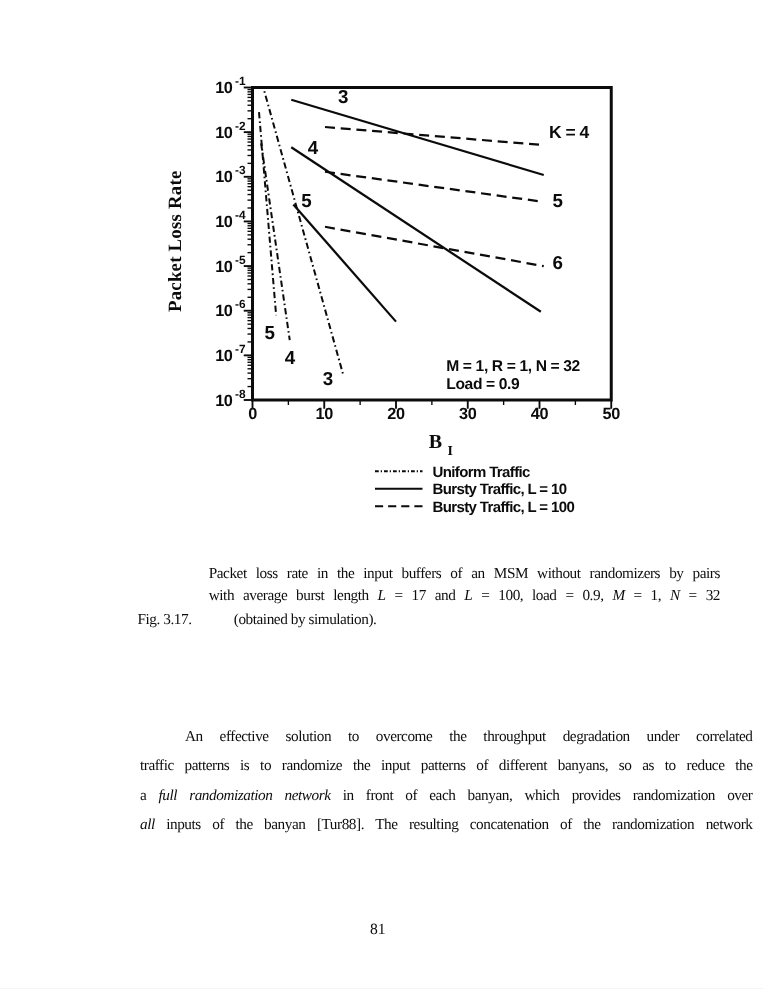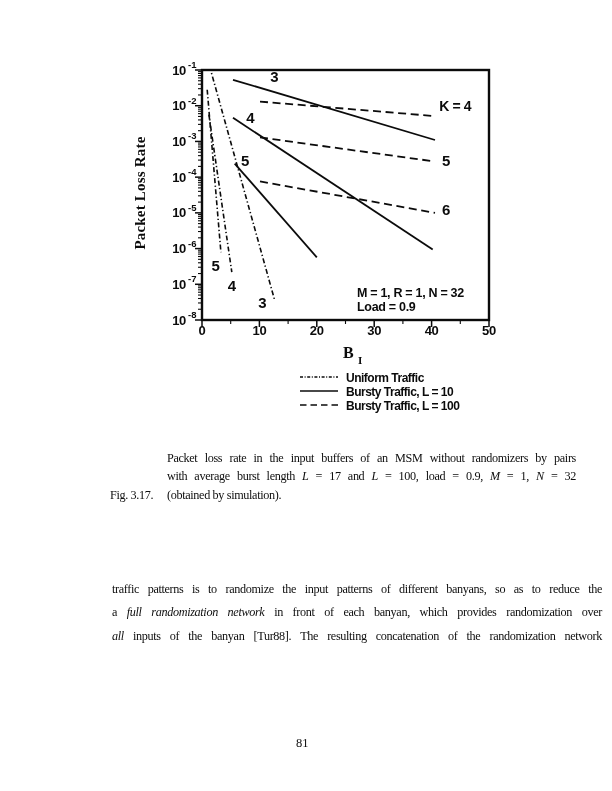--- a/index.html
+++ b/index.html
@@ -31,21 +31,21 @@
   
   .caption{
     position:absolute;left:110px;top:449px;width:466px;display:flex;
     font:12.2px/18.4px "Liberation Serif","DejaVu Serif",serif;
     letter-spacing:-0.35px;
     align-items:flex-end;
   }
   .caption-label{flex:0 0 57px;}
   .caption-lines{flex:1;}
   .cap-line{text-align:justify;text-align-last:justify;}
-  .cap-line.last{text-align-last:left;}
+  .cap-line.last{text-align-last:left;margin-left:20px;}
   .body-text{
     position:absolute;left:112px;top:578px;width:490px;
     font:12.2px/23.3px "Liberation Serif","DejaVu Serif",serif;
     letter-spacing:-0.35px;word-spacing:-0.5px;
   }
   .body-line{text-align:justify;text-align-last:justify;}
   .body-line.indent{text-indent:36px;}
   .it{font-style:italic;}
   .page-num{
     position:absolute;left:296px;top:736px;width:52px;text-align:left;
@@ -202,19 +202,20 @@
   <div class="caption">
     <div class="caption-label">Fig. 3.17.</div>
     <div class="caption-lines" id="caption-lines">
         <div class="cap-line"><span>Packet loss rate in the input buffers of an MSM without randomizers by pairs</span></div>
         <div class="cap-line"><span>with average burst length </span><span class="it">L</span><span> = 17 and </span><span class="it">L</span><span> = 100, load = 0.9, </span><span class="it">M</span><span> = 1, </span><span class="it">N</span><span> = 32</span></div>
         <div class="cap-line last"><span>(obtained by simulation).</span></div>
       </div>
   </div>
 
   <div class="body-text" id="body-lines">
+      <div class="body-line indent"><span>An effective solution to overcome the throughput degradation under correlated</span></div>
       <div class="body-line"><span>traffic patterns is to randomize the input patterns of different banyans, so as to reduce the</span></div>
       <div class="body-line"><span>a </span><span class="it">full randomization network</span><span> in front of each banyan, which provides randomization over</span></div>
       <div class="body-line"><span class="it">all</span><span> inputs of the banyan [Tur88]. The resulting concatenation of the randomization network</span></div>
     </div>
 
   <div class="page-num">81</div>
 </div>
 
 </body></html>

